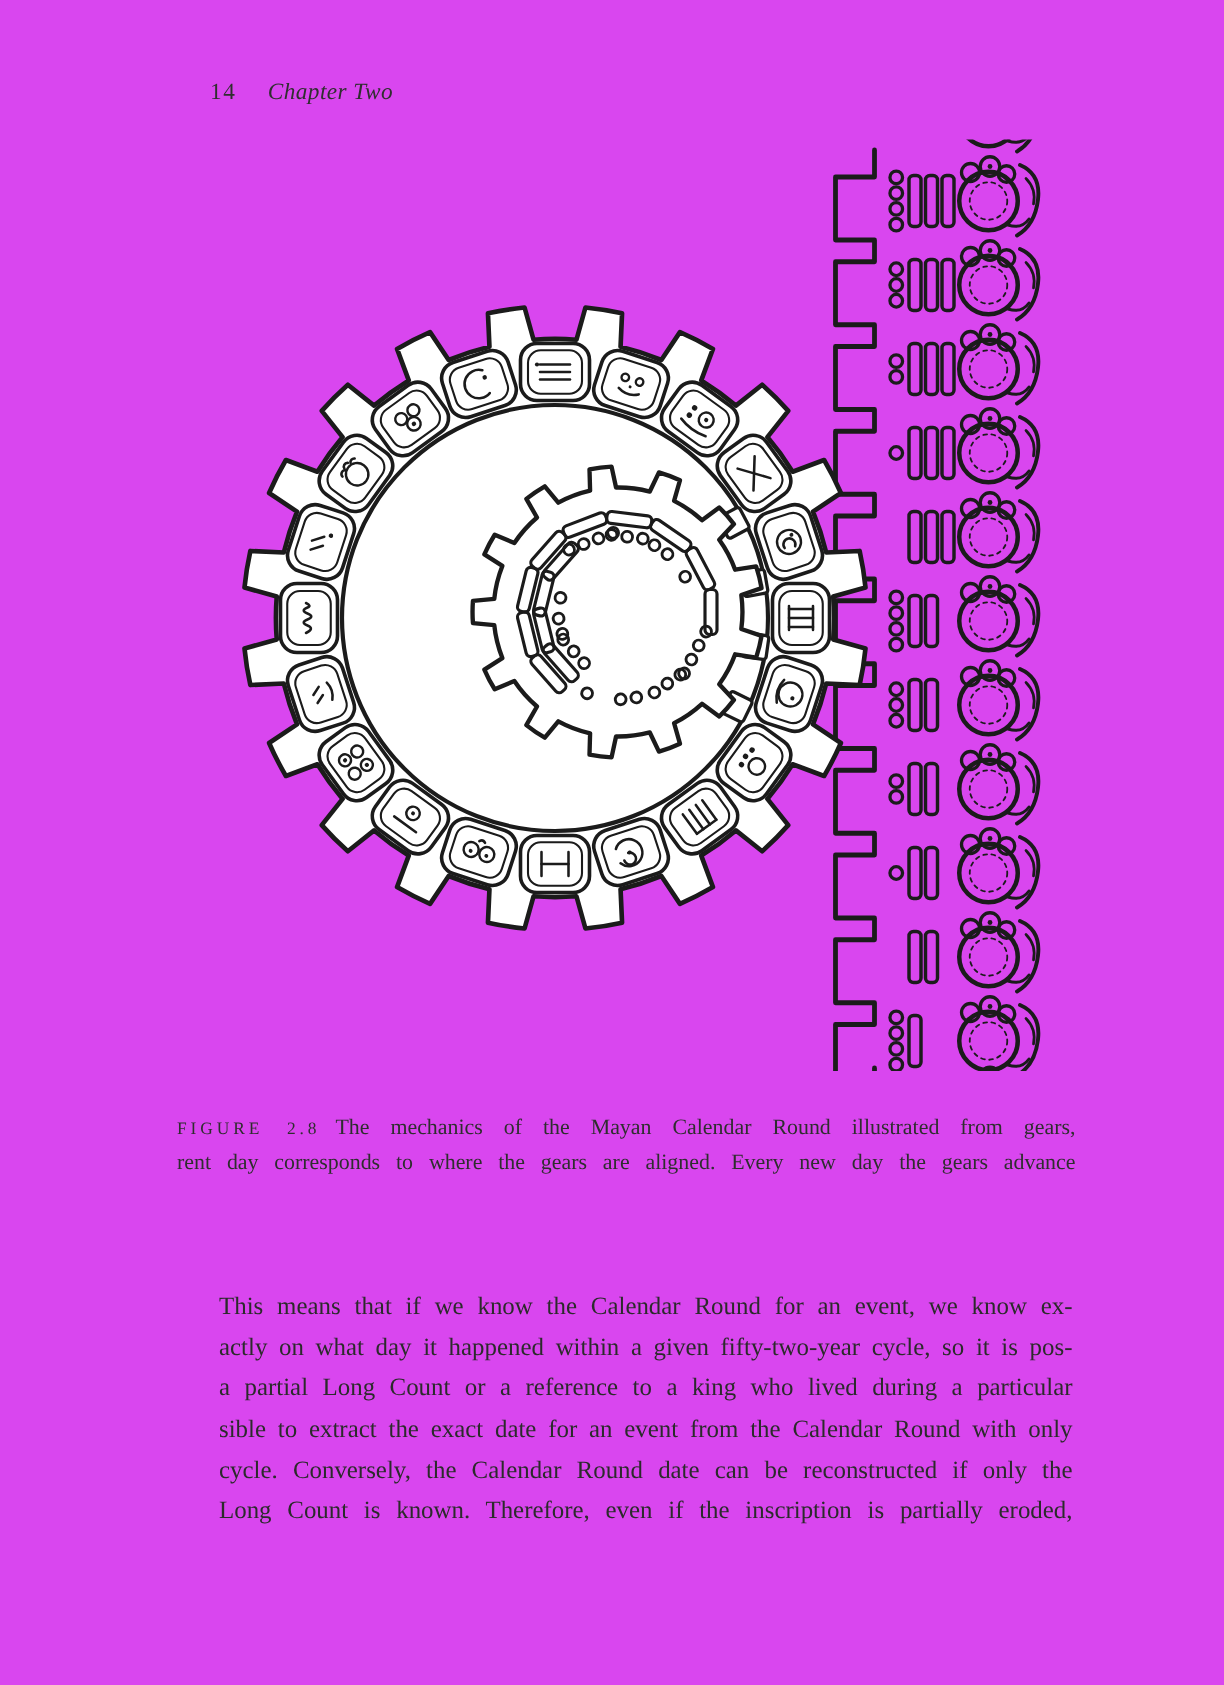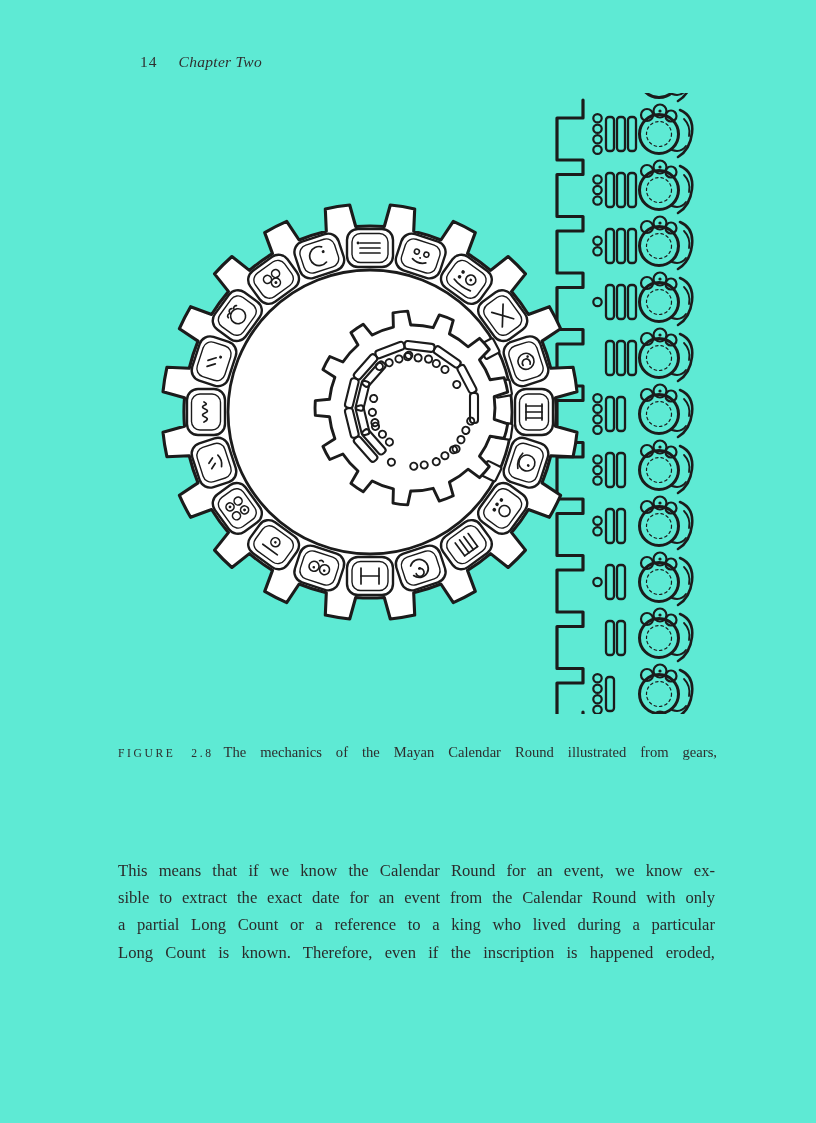--- a/index.html
+++ b/index.html
@@ -1,19 +1,19 @@
 <!DOCTYPE html>
 <html><head>
 <meta charset="utf-8">
 <style>
   html,body{margin:0;padding:0;background:#e8e8e8;}
   .page{
     position:relative;
     width:816px;height:1123px;
-    background:#5eead4;
+    background:#d946ef;
     margin:0 auto;
     overflow:hidden;
     font-family:"Liberation Serif", serif;
     color:#2e2e2e;
   }
   .running-header{
     position:absolute;left:140px;top:53px;
     font-size:15.5px;color:#2f2f2f;
   }
   .running-header .pagenum{letter-spacing:1px;}
@@ -26,21 +26,21 @@
   .cap-line{text-align:justify;text-align-last:justify;}
   .cap-line.last{text-align-last:left;}
   .figlabel{
     font-size:11.6px;letter-spacing:2.6px;color:#2e2e2e;
   }
   .figlabel-gap{display:inline-block;width:10px;}
   .bodytext{
     position:absolute;left:118px;top:857px;width:597px;
     font-size:16.6px;line-height:27.2px;color:#2b2b2b;
   }
-  .body-line{text-align:justify;text-align-last:justify;}
+  .body-line{text-align:justify;text-align-last:justify;margin-left:28px;}
 </style>
 </head>
 <body>
 
 <div class="page">
 
   <header class="running-header">
     <span class="pagenum">14</span><span class="chapter">Chapter Two</span>
   </header>
 
@@ -529,22 +529,25 @@
               <circle cx="0" cy="18.5" r="3.6" stroke-width="1.9"></circle>
               <circle cx="10.5" cy="18.5" r="3.6" stroke-width="1.9"></circle>
             </g>
           </g>
         </g>
       </svg>
     </div>
 
   <div class="caption">
     <div class="cap-line"><span class="figlabel">FIGURE 2.8</span><span class="figlabel-gap"></span><span>The mechanics of the Mayan Calendar Round illustrated from gears,</span></div>
+    <div class="cap-line">rent day corresponds to where the gears are aligned. Every new day the gears advance</div>
   </div>
 
   <div class="bodytext">
     <div class="body-line">This means that if we know the Calendar Round for an event, we know ex-</div>
+    <div class="body-line">actly on what day it happened within a given fifty-two-year cycle, so it is pos-</div>
+    <div class="body-line">a partial Long Count or a reference to a king who lived during a particular</div>
     <div class="body-line">sible to extract the exact date for an event from the Calendar Round with only</div>
-    <div class="body-line">a partial Long Count or a reference to a king who lived during a particular</div>
-    <div class="body-line">Long Count is known. Therefore, even if the inscription is happened eroded,</div>
+    <div class="body-line">cycle. Conversely, the Calendar Round date can be reconstructed if only the</div>
+    <div class="body-line">Long Count is known. Therefore, even if the inscription is partially eroded,</div>
   </div>
 
 </div>
 
 </body></html>

